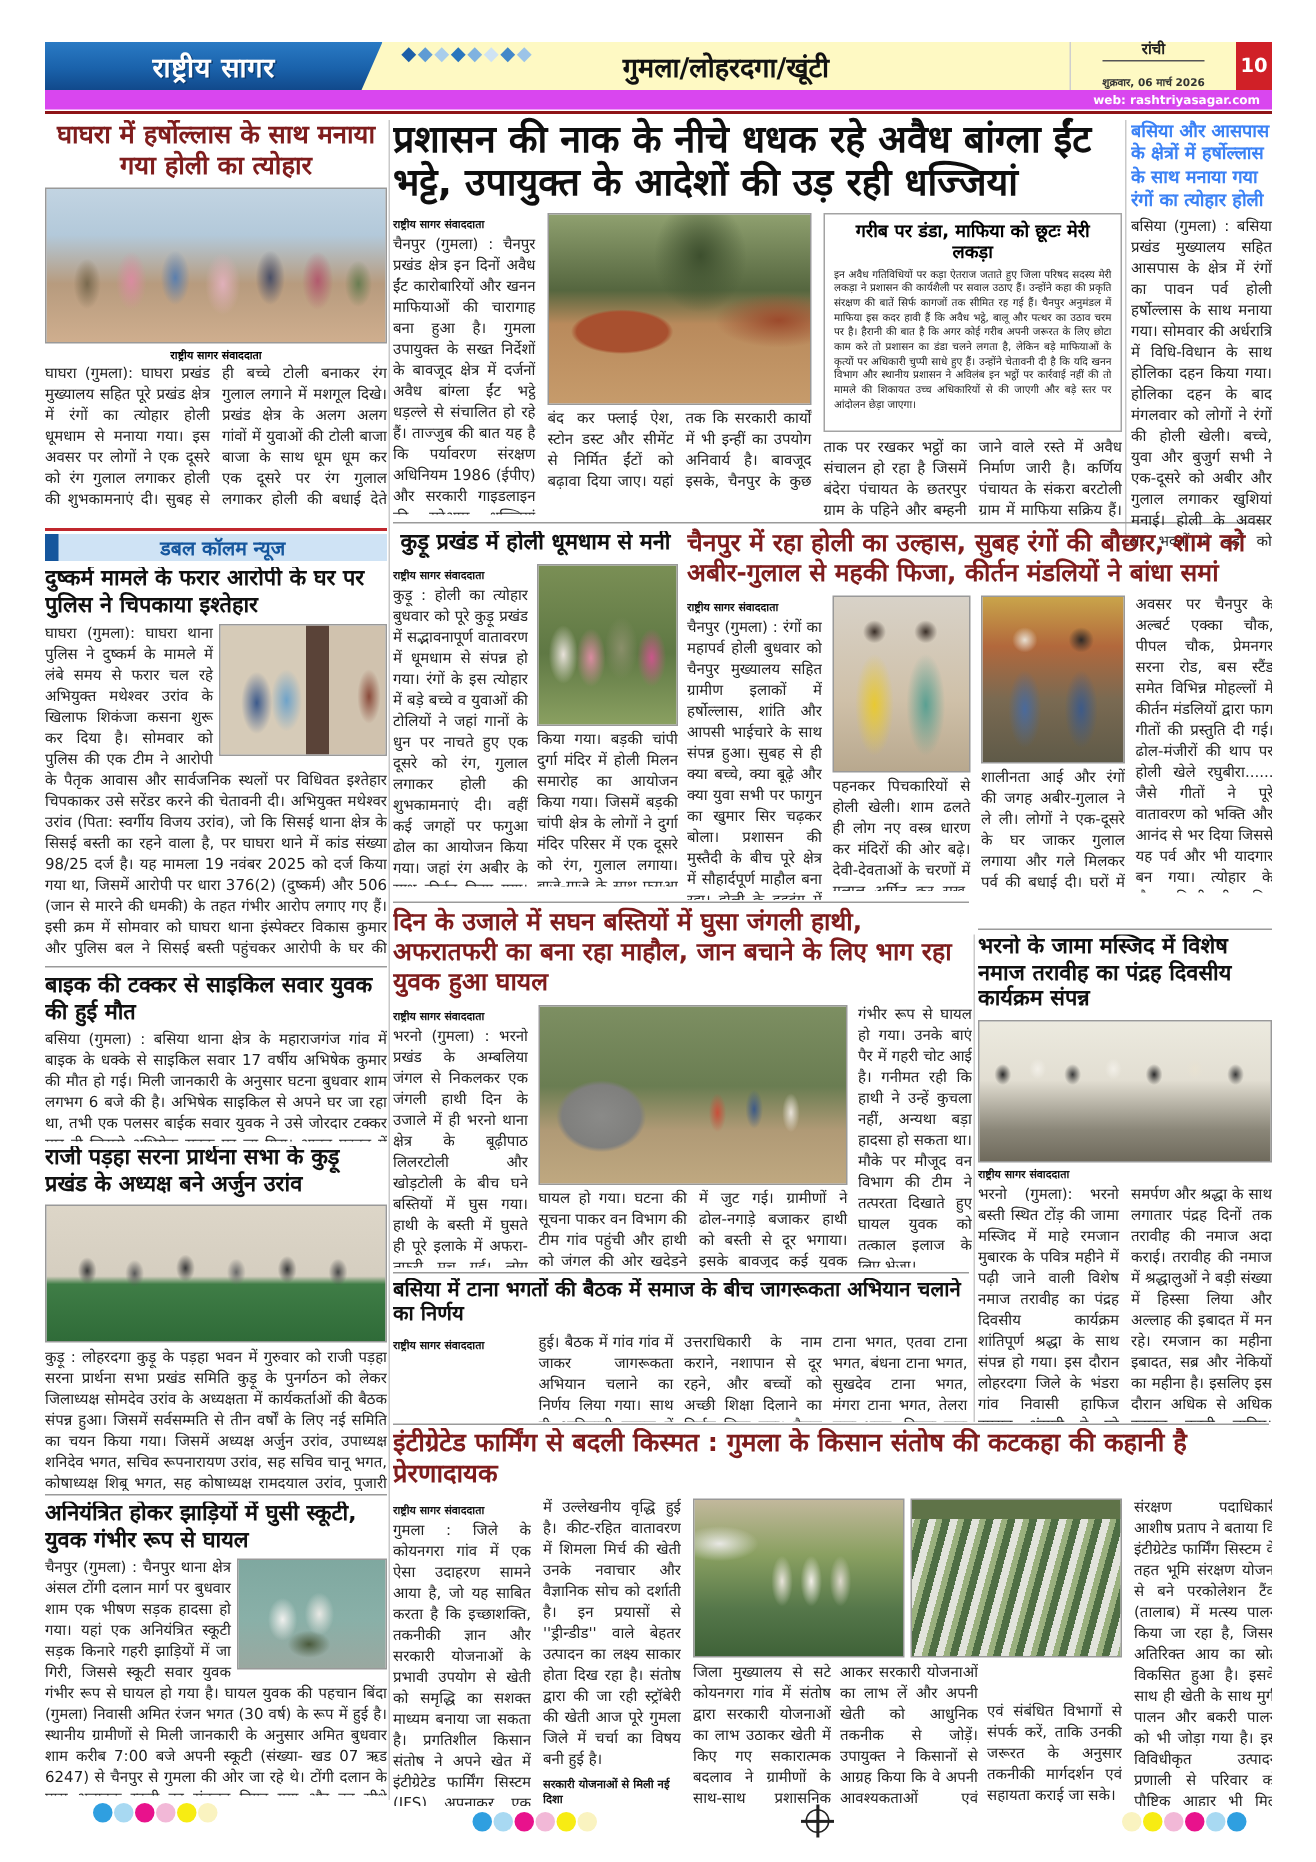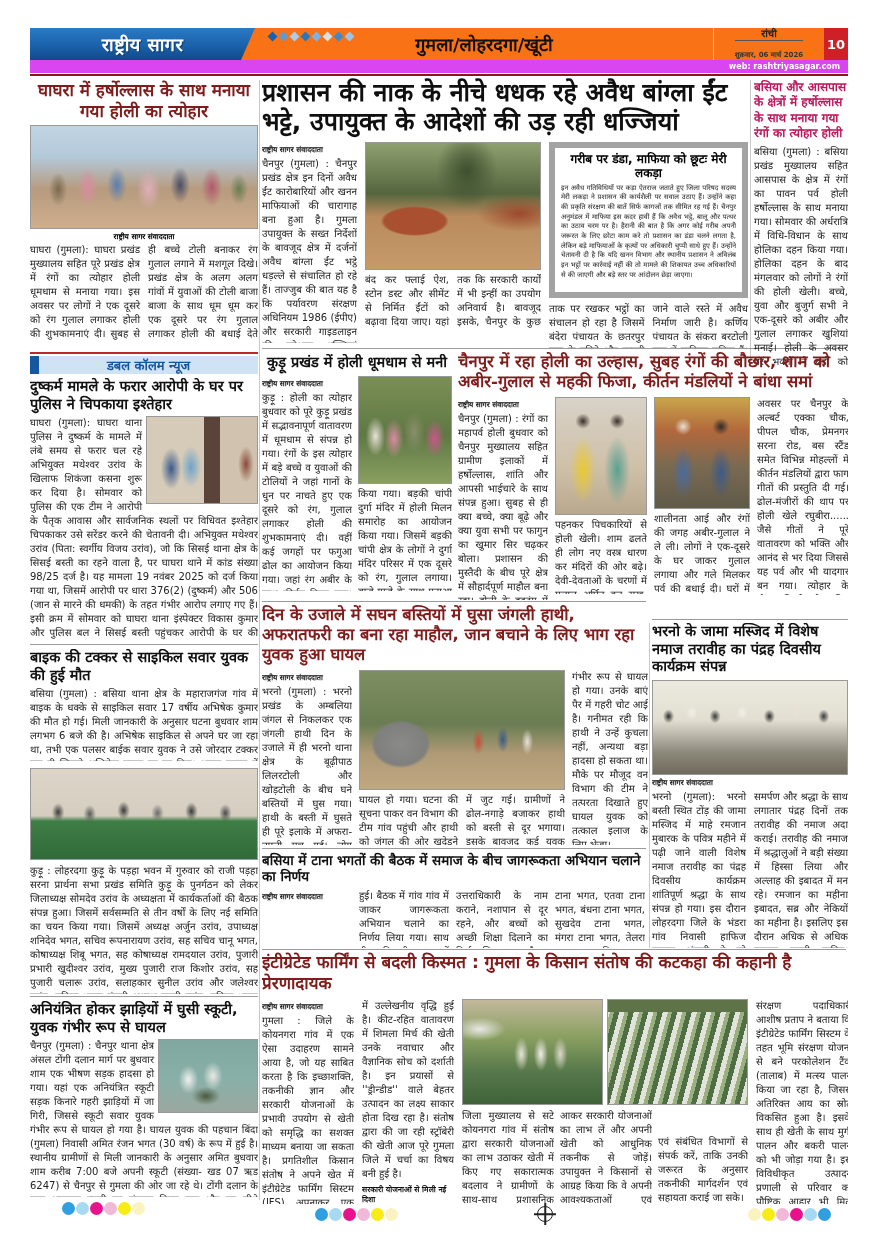--- a/index.html
+++ b/index.html
@@ -1,48 +1,48 @@
 <!DOCTYPE html>
 <html><head>
 <meta charset="utf-8">
 <style>
   html,body{margin:0;padding:0;background:#fff;}
   body{font-family:"DejaVu Sans",sans-serif;}
   #page{position:relative;width:877px;height:1241px;background:#fff;overflow:hidden;}
 
   
-  .masthead{position:absolute;left:30px;top:28px;width:818px;height:32px;background:#f97316;display:flex;align-items:stretch;}
+  .masthead{position:absolute;left:30px;top:28px;width:818px;height:32px;background:#fef9c3;display:flex;align-items:stretch;}
   .mh-left{width:225px;background:linear-gradient(180deg,#2a7ac4 0%,#1a62ab 55%,#11498b 100%);clip-path:polygon(0 0,100% 0,calc(100% - 14px) 100%,0 100%);display:flex;align-items:center;justify-content:center;}
   .mh-paper{color:#fff;font-weight:bold;font-size:18px;text-shadow:1px 1px 0 #0c3a6e;letter-spacing:.5px;}
   .mh-center{flex:1;position:relative;display:flex;align-items:center;justify-content:center;}
   .mh-diamonds{position:absolute;left:12px;top:3px;width:92px;display:flex;flex-wrap:wrap;align-content:center;}
   .diamond{width:7px;height:7px;transform:rotate(45deg);margin:2px;display:inline-block;}
   .mh-region{font-weight:bold;font-size:18px;color:#121212;}
   .mh-right{width:110px;display:flex;flex-direction:column;justify-content:center;align-items:center;border-left:1px solid #cfcfcf;}
   .mh-city{font-weight:bold;font-size:10px;color:#222;line-height:1.1;}
   .mh-datewrap{border-top:1px solid #555;margin-top:1px;padding-top:1px;}
   .mh-date{font-size:7px;font-weight:bold;color:#333;}
   .mh-page{width:24px;background:#d02027;color:#fff;font-weight:bold;font-size:13px;display:flex;align-items:center;justify-content:center;}
   .webstrip{position:absolute;left:30px;top:60px;width:818px;height:13px;background:#d946ef;display:flex;align-items:center;justify-content:flex-end;}
   .web-url{color:#fff;font-size:8px;font-weight:bold;padding-right:8px;}
   .redline{position:absolute;left:30px;top:74px;width:818px;height:2px;background:#8e1417;}
 
   
   .art{position:absolute;overflow:hidden;}
   .h-lg{font-weight:bold;font-size:25px;line-height:1.16;color:#0f0f0f;}
   .h-md{font-weight:bold;font-size:16.5px;line-height:1.22;color:#7f1d1d;}
   .h-sm{font-weight:bold;font-size:14.5px;line-height:1.22;color:#111;}
-  .h-xs{font-weight:bold;font-size:12px;line-height:1.28;color:#be185d;}
+  .h-xs{font-weight:bold;font-size:12px;line-height:1.28;color:#3b82f6;}
   .body-txt{font-size:10px;line-height:1.4;text-align:justify;color:#222;}
   .byline{font-size:7.3px;font-weight:bold;color:#111;margin:2px 0 3px 0;}
   .caption{font-size:7.3px;font-weight:bold;text-align:center;margin:2px 0;}
   .cols2{column-count:2;column-gap:8px;}
   .row{display:flex;}
   .subhead{font-size:7.6px;font-weight:bold;margin:3px 0 2px 0;color:#111;}
-  .newsbox{border:6px solid #a3a3a3;padding:4px 6px;background:#fff;}
+  .newsbox{border:1px solid #a3a3a3;padding:4px 6px;background:#fff;}
   .bx-title{font-size:12px;font-weight:bold;text-align:center;margin-bottom:3px;line-height:1.2;}
   .vrule{position:absolute;width:1px;background:#c9c9c9;}
   .hrule{position:absolute;height:1px;background:#9a9a9a;}
   .photo{width:100%;border:0.5px solid #999;box-sizing:border-box;}
 
   
   .dbl-banner{position:absolute;left:30px;top:352px;width:228px;}
   .dbl-rule{height:2px;background:#c0272d;}
   .dbl-bar{margin-top:2px;height:18px;background:#cfe3f5;display:flex;align-items:center;}
   .dbl-sq{width:9px;height:18px;background:#15569d;}
@@ -197,20 +197,21 @@
       <div class="body-txt">घाघरा (गुमला): घाघरा थाना पुलिस ने दुष्कर्म के मामले में लंबे समय से फरार चल रहे अभियुक्त मथेश्वर उरांव के खिलाफ शिकंजा कसना शुरू कर दिया है। सोमवार को पुलिस की एक टीम ने आरोपी के पैतृक आवास और सार्वजनिक स्थलों पर विधिवत इश्तेहार चिपकाकर उसे सरेंडर करने की चेतावनी दी। अभियुक्त मथेश्वर उरांव (पिता: स्वर्गीय विजय उरांव), जो कि सिसई थाना क्षेत्र के सिसई बस्ती का रहने वाला है, पर घाघरा थाने में कांड संख्या 98/25 दर्ज है। यह मामला 19 नवंबर 2025 को दर्ज किया गया था, जिसमें आरोपी पर धारा 376(2) (दुष्कर्म) और 506 (जान से मारने की धमकी) के तहत गंभीर आरोप लगाए गए हैं। इसी क्रम में सोमवार को घाघरा थाना इंस्पेक्टर विकास कुमार और पुलिस बल ने सिसई बस्ती पहुंचकर आरोपी के घर की दीवारों के साथ-साथ गांव के मुख्य चौक-चौराहों पर इश्तेहार चिपकाया। पुलिस ने ग्रामीणों को भी सूचित किया कि आरोपी कानून की पकड़ से बचने के लिए काफी समय से फरार चल रहा है। पुलिस के अनुसार, मामला दर्ज होने के बाद से ही मथेश्वर उरांव अपनी गिरफ्तारी के डर से ठिकाने बदल-बदल कर छिप रहा है। पुलिस लगातार छापेमारी कर रही है, लेकिन अब इश्तेहार की कार्रवाई के जरिए उस पर कुर्की जब्ती की कार्रवाई की जाएगी।</div>
     </div>
   </div>
 
   <div class="art" style="left:30px;top:649px;width:228px;height:112px;">
     <div class="h-sm">बाइक की टक्कर से साइकिल सवार युवक की हुई मौत</div>
     <div class="body-txt" style="margin-top:3px;height:74px;">बसिया (गुमला) : बसिया थाना क्षेत्र के महाराजगंज गांव में बाइक के धक्के से साइकिल सवार 17 वर्षीय अभिषेक कुमार की मौत हो गई। मिली जानकारी के अनुसार घटना बुधवार शाम लगभग 6 बजे की है। अभिषेक साइकिल से अपने घर जा रहा था, तभी एक पलसर बाईक सवार युवक ने उसे जोरदार टक्कर मार दी जिससे अभिषेक सड़क पर जा गिरा। आनन फानन में उसे इलाज के लिए रेफरल अस्पताल बसिया लाया गया जहां जांच के बाद चिकित्सकों ने उसे मृत घोषित कर दिया। घटना की सूचना मिलते ही अस्पताल पहुंचे अभिषेक के परिजनों का रो रो कर बुरा हाल था। मौके पर पहुंची बसिया पुलिस ने शव को कब्जे में लेकर पोस्टमार्टम के लिए गुमला भेजते हुए मामले की तहकीकात में जुटी है।</div>
   </div>
 
   <div class="art" style="left:30px;top:764px;width:228px;height:230px;">
+    <div class="h-sm">राजी पड़हा सरना प्रार्थना सभा के कुड़ू प्रखंड के अध्यक्ष बने अर्जुन उरांव</div>
     <div class="photo ph-sarna" style="margin:4px 0;"></div>
     <div class="body-txt" style="height:96px;">कुड़ू : लोहरदगा कुड़ू के पड़हा भवन में गुरुवार को राजी पड़हा सरना प्रार्थना सभा प्रखंड समिति कुड़ू के पुनर्गठन को लेकर जिलाध्यक्ष सोमदेव उरांव के अध्यक्षता में कार्यकर्ताओं की बैठक संपन्न हुआ। जिसमें सर्वसम्मति से तीन वर्षों के लिए नई समिति का चयन किया गया। जिसमें अध्यक्ष अर्जुन उरांव, उपाध्यक्ष शनिदेव भगत, सचिव रूपनारायण उरांव, सह सचिव चानू भगत, कोषाध्यक्ष शिबू भगत, सह कोषाध्यक्ष रामदयाल उरांव, पुजारी प्रभारी खुदीश्वर उरांव, मुख्य पुजारी राज किशोर उरांव, सह पुजारी चलारू उरांव, सलाहकार सुनील उरांव और जलेश्वर उरांव, महिला भजन मंडली अध्यक्ष जतरी उरांव, महिला भजन मंडली सचिव पार्वती उरांव, महिला प्रभारी सुखराम भगत और दुबराज वर्मा का चयन किया गया।</div>
   </div>
 
   <div class="art" style="left:30px;top:1001px;width:228px;height:196px;">
     <div class="h-sm">अनियंत्रित होकर झाड़ियों में घुसी स्कूटी, युवक गंभीर रूप से घायल</div>
     <div style="margin-top:3px;">
       <div class="photo ph-hospital"></div>
       <div class="body-txt">चैनपुर (गुमला) : चैनपुर थाना क्षेत्र अंसल टोंगी दलान मार्ग पर बुधवार शाम एक भीषण सड़क हादसा हो गया। यहां एक अनियंत्रित स्कूटी सड़क किनारे गहरी झाड़ियों में जा गिरी, जिससे स्कूटी सवार युवक गंभीर रूप से घायल हो गया है। घायल युवक की पहचान बिंदा (गुमला) निवासी अमित रंजन भगत (30 वर्ष) के रूप में हुई है। स्थानीय ग्रामीणों से मिली जानकारी के अनुसार अमित बुधवार शाम करीब 7:00 बजे अपनी स्कूटी (संख्या- खड 07 ऋड 6247) से चैनपुर से गुमला की ओर जा रहे थे। टोंगी दलान के पास अचानक स्कूटी का संतुलन बिगड़ गया और वह सीधे झाड़ियों में जा घुसी। टक्कर इतनी जबरदस्त थी कि अमित बाइक पर ही बेहोश हो गए। घटना की सूचना मिलते ही चैनपुर थाना के एसआई संदीप धर्मशक्ति लुगुन दल-बल के साथ तुरंत मौके पर पहुंचे। उन्होंने स्थानीय ग्रामीणों के सहयोग से घायल युवक को तत्काल सामुदायिक स्वास्थ्य केंद्र चैनपुर पहुंचाया। सीएचसी चैनपुर में तैनात डॉ. रोशनलाल किंडो ने घायल का प्राथमिक उपचार किया। हालांकि अमित की नाजुक स्थिति और गंभीर चोटों को देखते हुए उन्हें बेहतर इलाज के लिए सदर अस्पताल गुमला रेफर कर दिया गया है।</div>
     </div>

